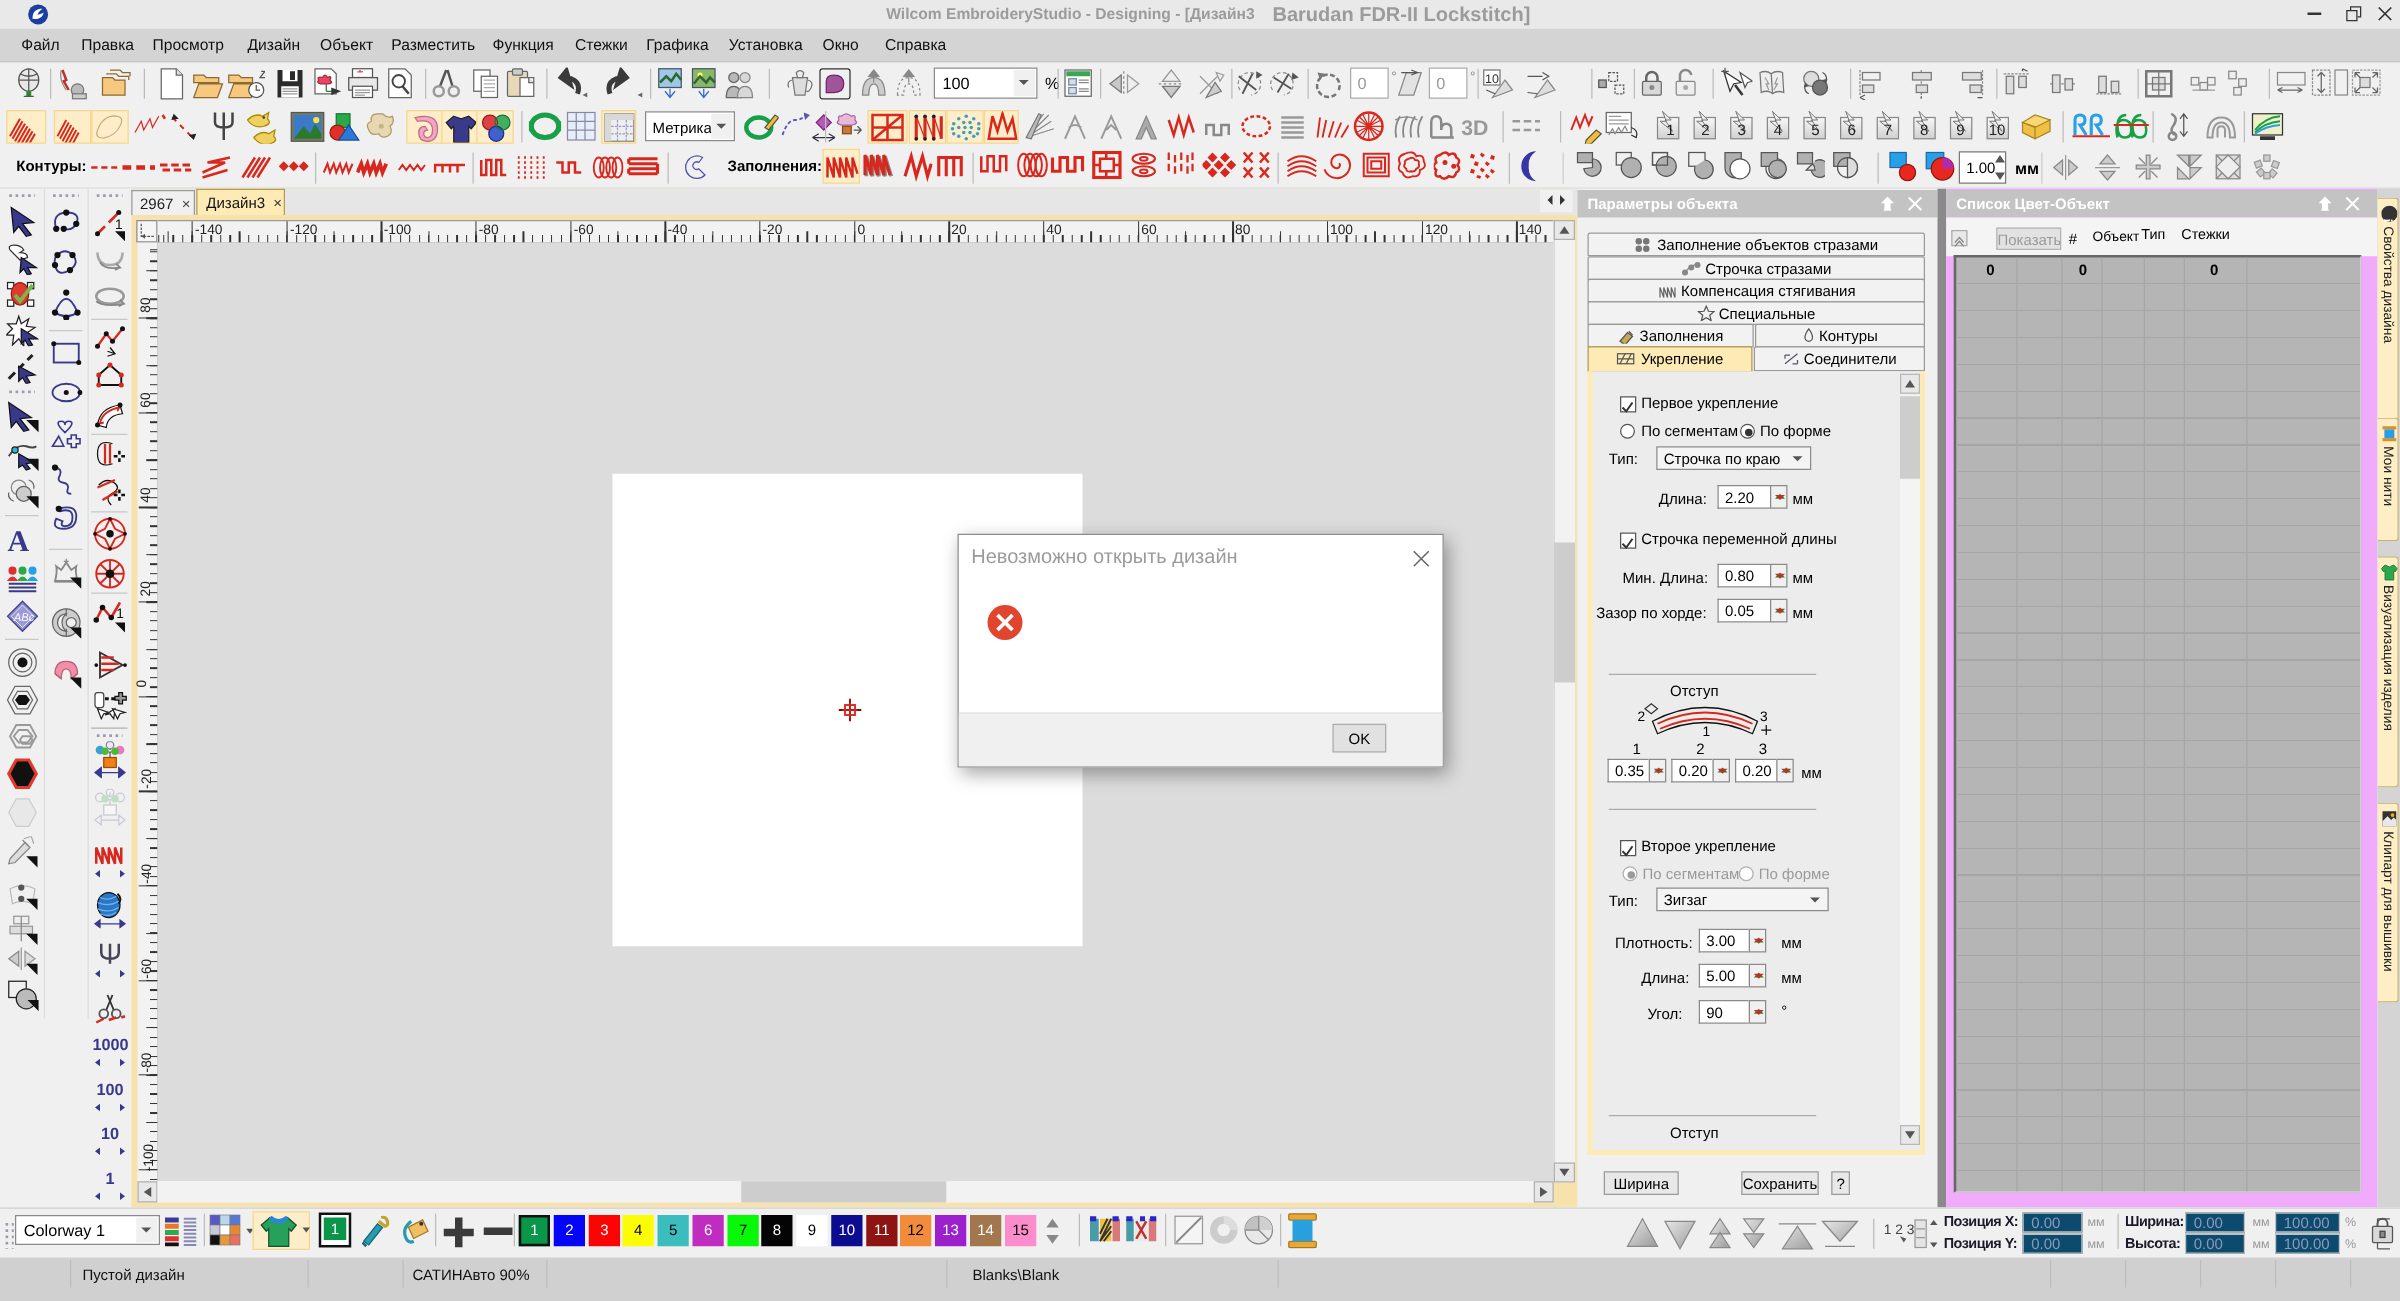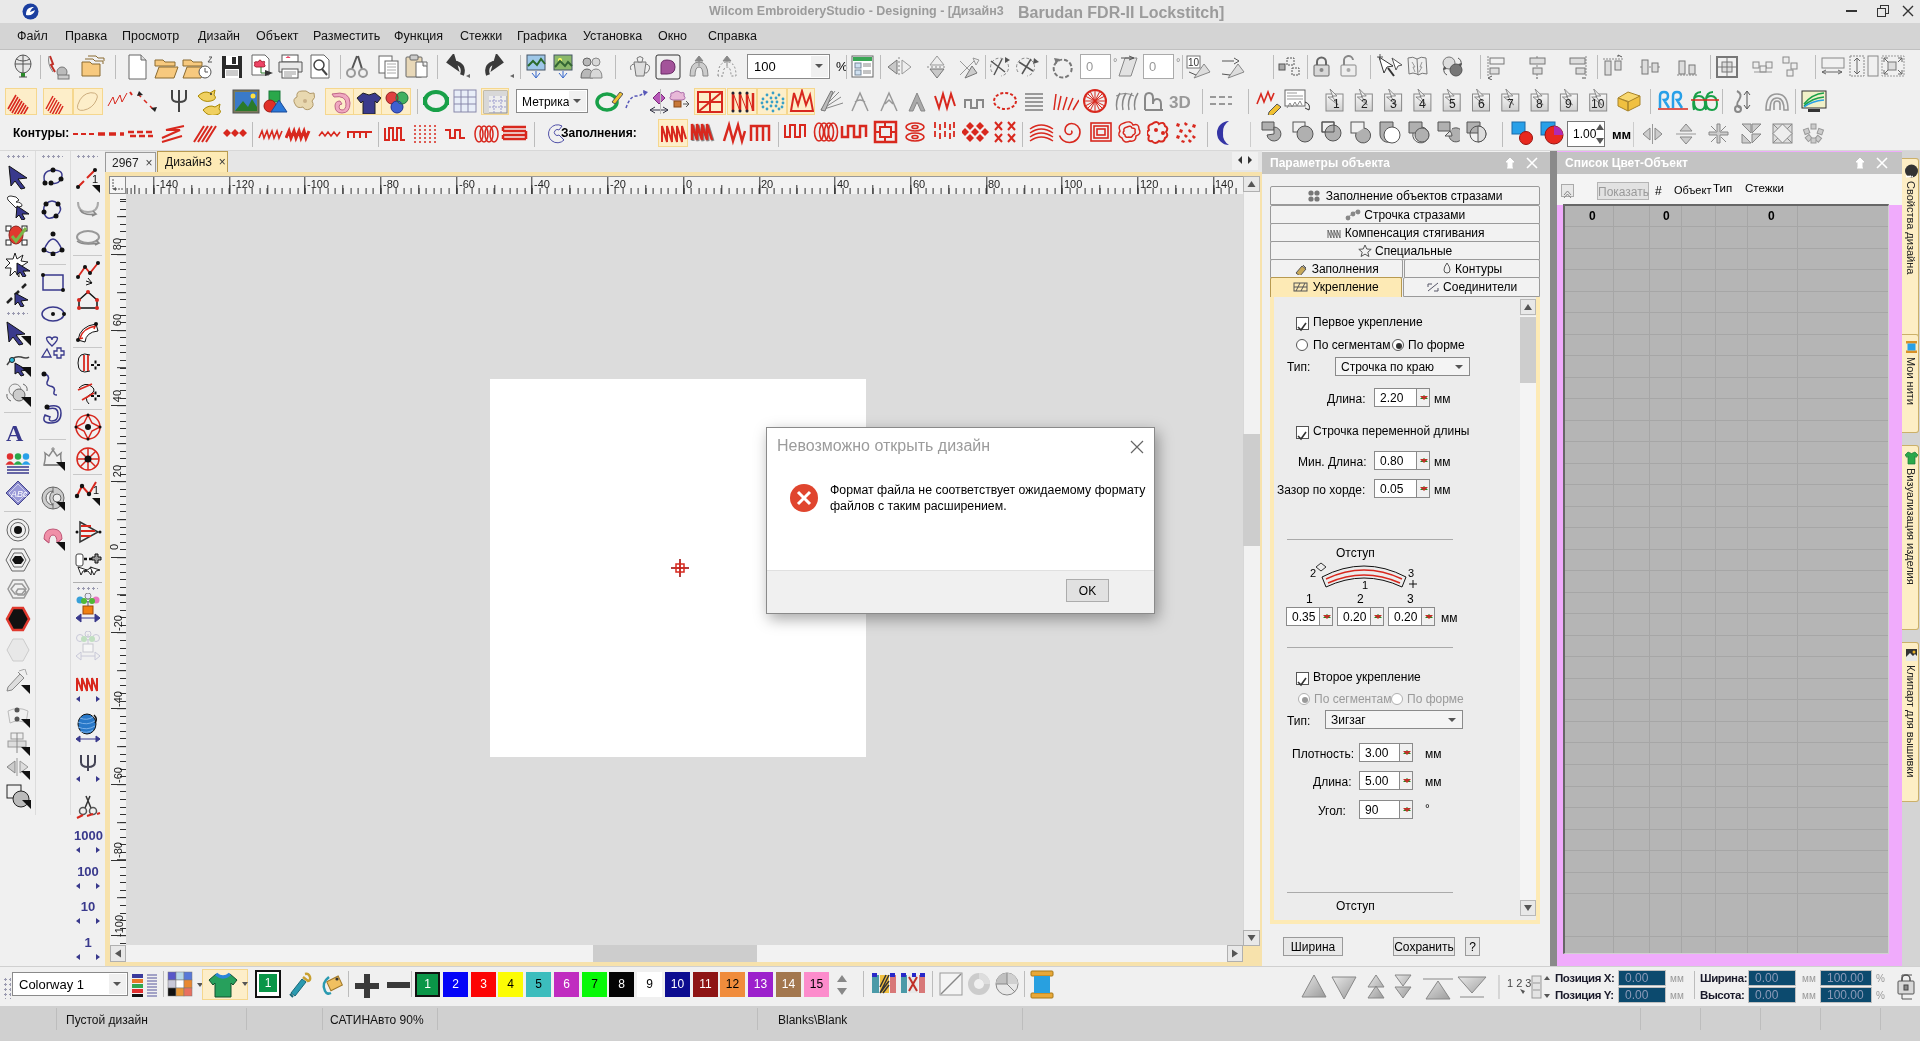--- a/index.html
+++ b/index.html
@@ -688,21 +688,21 @@
         <ellipse cx="21" cy="12" rx="4" ry="8"></ellipse>
       </g>
     </svg>
 <svg class="ic2" style="left:500px;top:4px" width="29" height="24">
       <path d="M3 5 h23 M3 9 h23 M3 13 h23 M3 17 h23 M3 5 v4 m23 0 v4 M3 13 v4 m23-4 v4" stroke="#d8281e" stroke-width="2.5"></path>
     </svg>
 <div class="vs2" style="left:534px"></div>
 <svg class="ic2" style="left:543px;top:4px" width="24" height="24">
       <path d="M19 4 a9 9 0 1 0 2 14 l-5-5 a3 3 0 1 1 0-5z" fill="none" stroke="#5050a8"></path>
     </svg>
-<span class="lbl" style="left:561px;top:8px">Заполнения:</span>
+<span class="lbl" style="left:582px;top:8px">Заполнения:</span>
 <svg class="ic2 cream" style="left:658px;top:1px" width="30" height="28">
       <path d="M3 22 v-16 l5 16 v-16 l5 16 v-16 l5 16 v-16 l5 16 v-16 l4 13" stroke="#d8281e" fill="none" stroke-width="2"></path>
     </svg>
 <svg class="ic2" style="left:690px;top:1px" width="28" height="28">
       <path d="M3 22 v-16 l5 16 v-16 l5 16 v-16 l5 16 v-16 l5 16" stroke="#888" fill="none" stroke-width="3"></path>
       <path d="M2 21 v-16 l5 16 v-16 l5 16 v-16 l5 16 v-16 l5 16" stroke="#d8281e" fill="none" stroke-width="2.5"></path>
     </svg>
 <svg class="ic2" style="left:722px;top:1px" width="24" height="28">
       <path d="M2 22 l5-16 l4 16 l5-16 l4 16 l3-10" stroke="#d8281e" fill="none" stroke-width="2.5"></path>
     </svg>
@@ -1322,21 +1322,21 @@
             <path d="M1 5 l3 3 l5-7" fill="none" stroke="#333" stroke-width="1.6"></path>
           </svg></div>
       <span class="plbl" style="left:39px;top:18px">Первое укрепление</span>
       <div class="rb" style="left:22px;top:42px"></div>
         <span class="plbl" style="left:39px;top:41px">По сегментам</span>
       <div class="rb" style="left:118px;top:42px">
           <div class="rdot"></div>
         </div>
         <span class="plbl" style="left:134px;top:41px">По форме</span>
       <span class="plbl" style="left:13px;top:63px">Тип:</span>
-      <div class="psel" style="left:61px;top:60px;width:135px">Строчка по краю</div>
+      <div class="psel" style="left:51px;top:60px;width:124px">Строчка по краю</div>
       <span class="plbl" style="left:53px;top:95px">Длина:</span>
       <div class="pspin" style="left:100px;top:91px;width:42px">2.20</div>
         <div class="updn" style="left:142px;top:91px"></div>
         <span class="plbl" style="left:160px;top:95px">мм</span>
       <div class="cb" style="left:22px;top:129px"><svg width="10" height="10">
             <path d="M1 5 l3 3 l5-7" fill="none" stroke="#333" stroke-width="1.6"></path>
           </svg></div>
       <span class="plbl" style="left:39px;top:127px">Строчка переменной длины</span>
       <span class="plbl" style="left:24px;top:158px">Мин. Длина:</span>
       <div class="pspin" style="left:100px;top:154px;width:42px">0.80</div>
@@ -1631,16 +1631,15 @@
 </div>
 <div class="abs" id="dialog" style="left:766px;top:427px;width:389px;height:187px;background:#fff;border:1px solid #8a8a8a;box-shadow:3px 5px 14px rgba(0,0,0,0.35)">
   <div class="abs" style="left:10px;top:9px;font-size:16px;color:#9b9b9b">Невозможно открыть дизайн</div>
   <svg class="abs" style="right:10px;top:12px" width="14" height="14">
       <path d="M1 1 L13 13 M13 1 L1 13" stroke="#666" stroke-width="1.2"></path>
     </svg>
   <svg class="abs" style="left:22px;top:55px" width="30" height="30">
       <circle cx="15" cy="15" r="14" fill="#e0452e"></circle>
       <path d="M9 9 L21 21 M21 9 L9 21" stroke="#fff" stroke-width="3"></path>
     </svg>
-  <div class="abs" style="left:63px;top:54px;font-size:12.3px;color:#000;line-height:16px;white-space:nowrap">Формат файла не соответствует ожидаемому формату<br>файлов с таким расширением.</div>
   <div class="abs" style="left:0;top:142px;width:387px;height:43px;background:#f0f0f0;border-top:1px solid #e0e0e0"></div>
   <div class="abs" style="left:299px;top:151px;width:43px;height:23px;background:#e1e1e1;border:1px solid #acacac;text-align:center;font-size:12px;padding-top:4px">OK</div>
 </div>
 
 </body></html>

